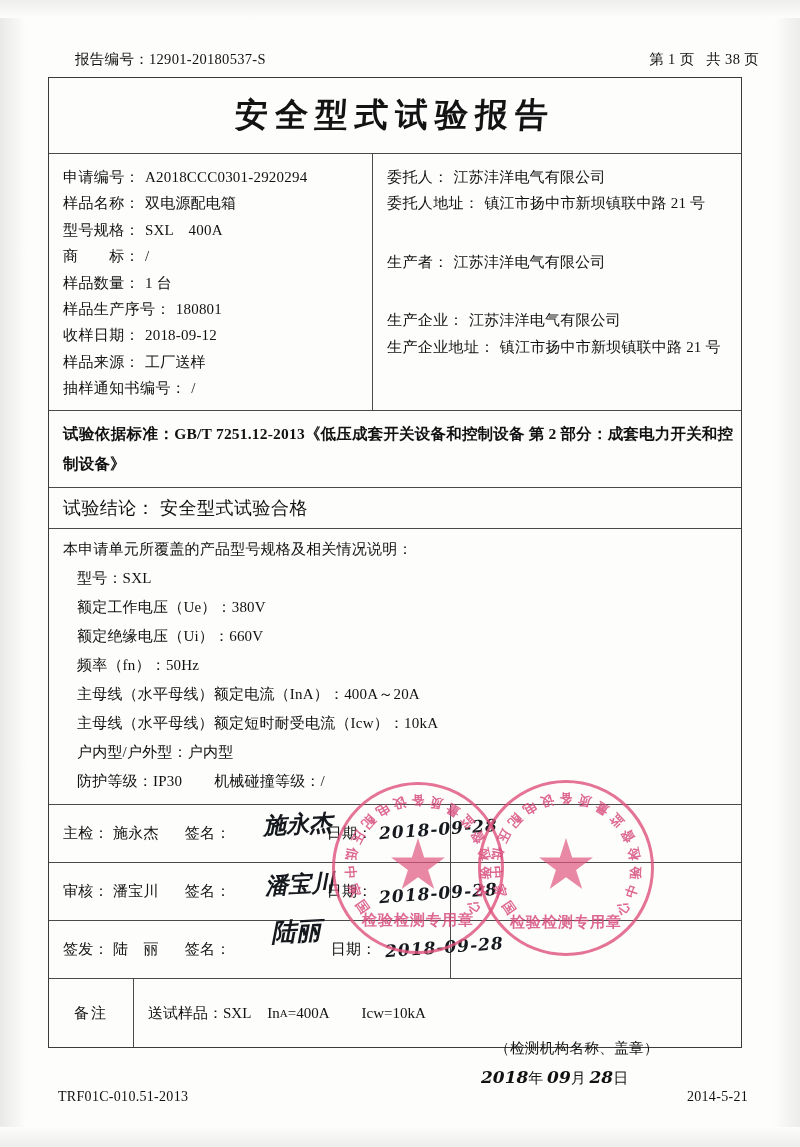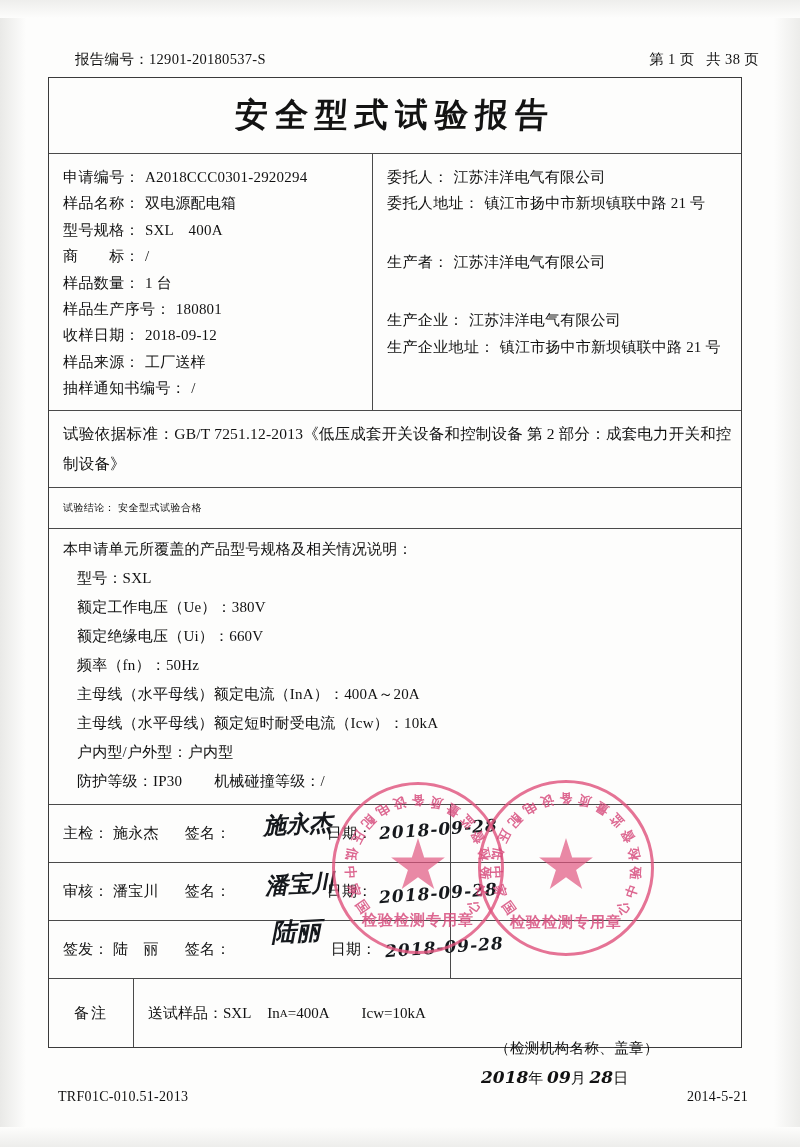--- a/index.html
+++ b/index.html
@@ -97,25 +97,25 @@
     font-size: 15px;
     line-height: 26.4px;
     white-space: nowrap;
     letter-spacing: 0.2px;
   }
   .ln .lbl { letter-spacing: 0.4px; }
   .ln .val { margin-left: 5px; }
   .gap-md { height: 32px; }
 
   
-  .tx-row { padding: 8px 0 8px 14px; }
+  .tx-row { padding: 8px 0 8px 14px; font-weight: bold; }
   .tx-row .ln { white-space: normal; }
   .std-row .ln { line-height: 30px; font-size: 15.5px; }
   .concl-row { padding: 7px 0 7px 14px; }
-  .concl-row .ln { font-size: 10px; letter-spacing: 0.5px; }
+  .concl-row .ln { font-size: 18px; letter-spacing: 0.5px; }
 
   .spec-row { padding: 6px 0 8px 14px; }
   .spec-row .ln { font-size: 15px; line-height: 29px; }
   .spec-row .ln.first { letter-spacing: 0.2px; }
   .ind { display: inline-block; width: 14px; }
 
   
   .sig {
     display: flex;
     height: 58px;

